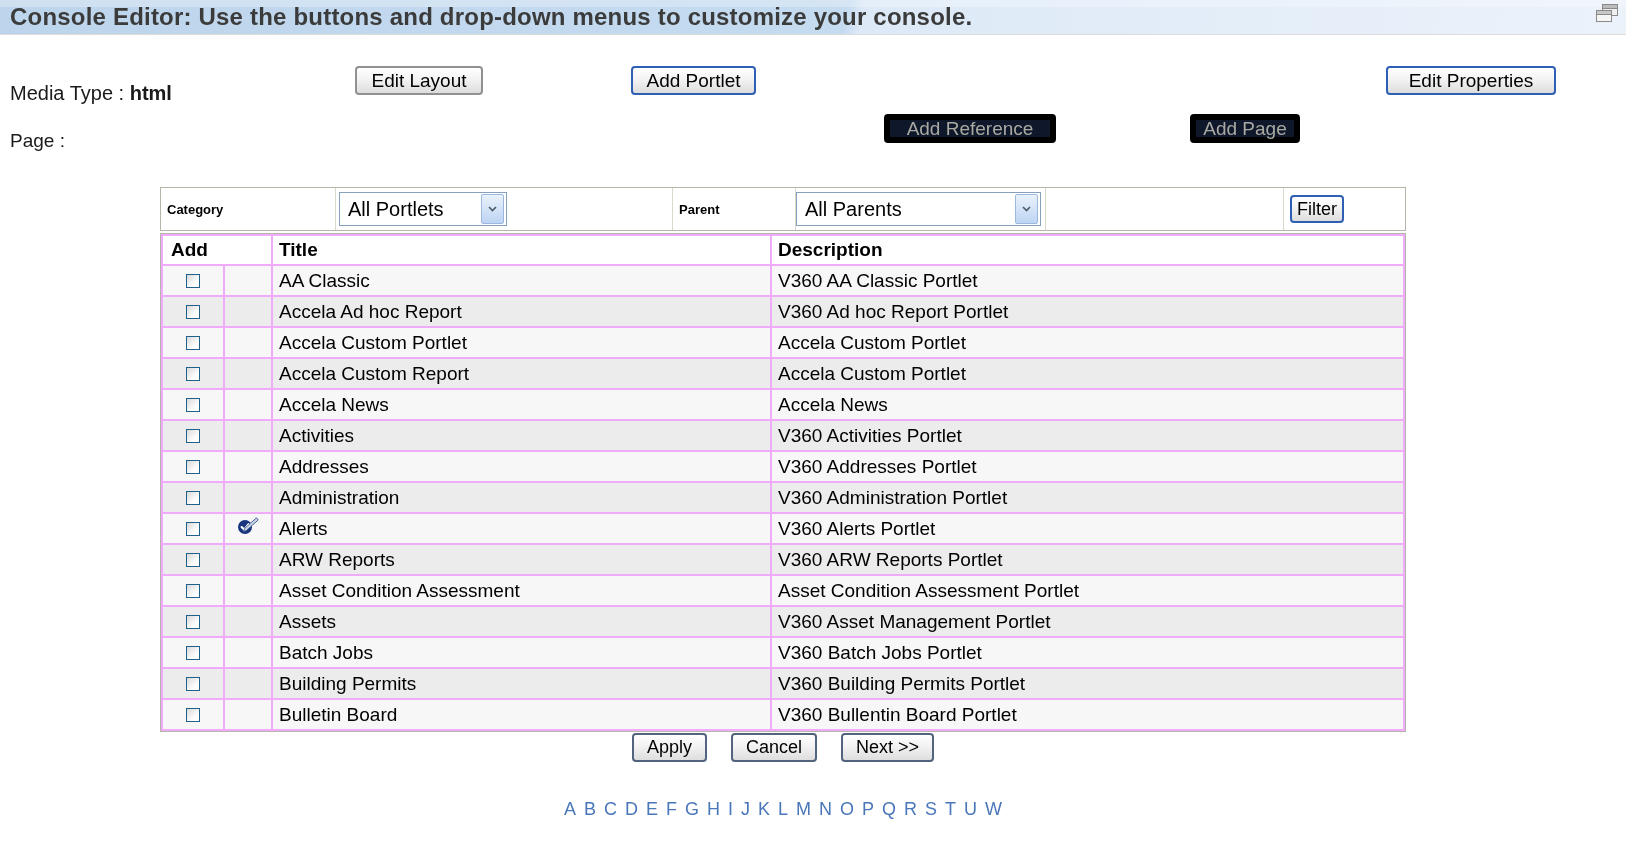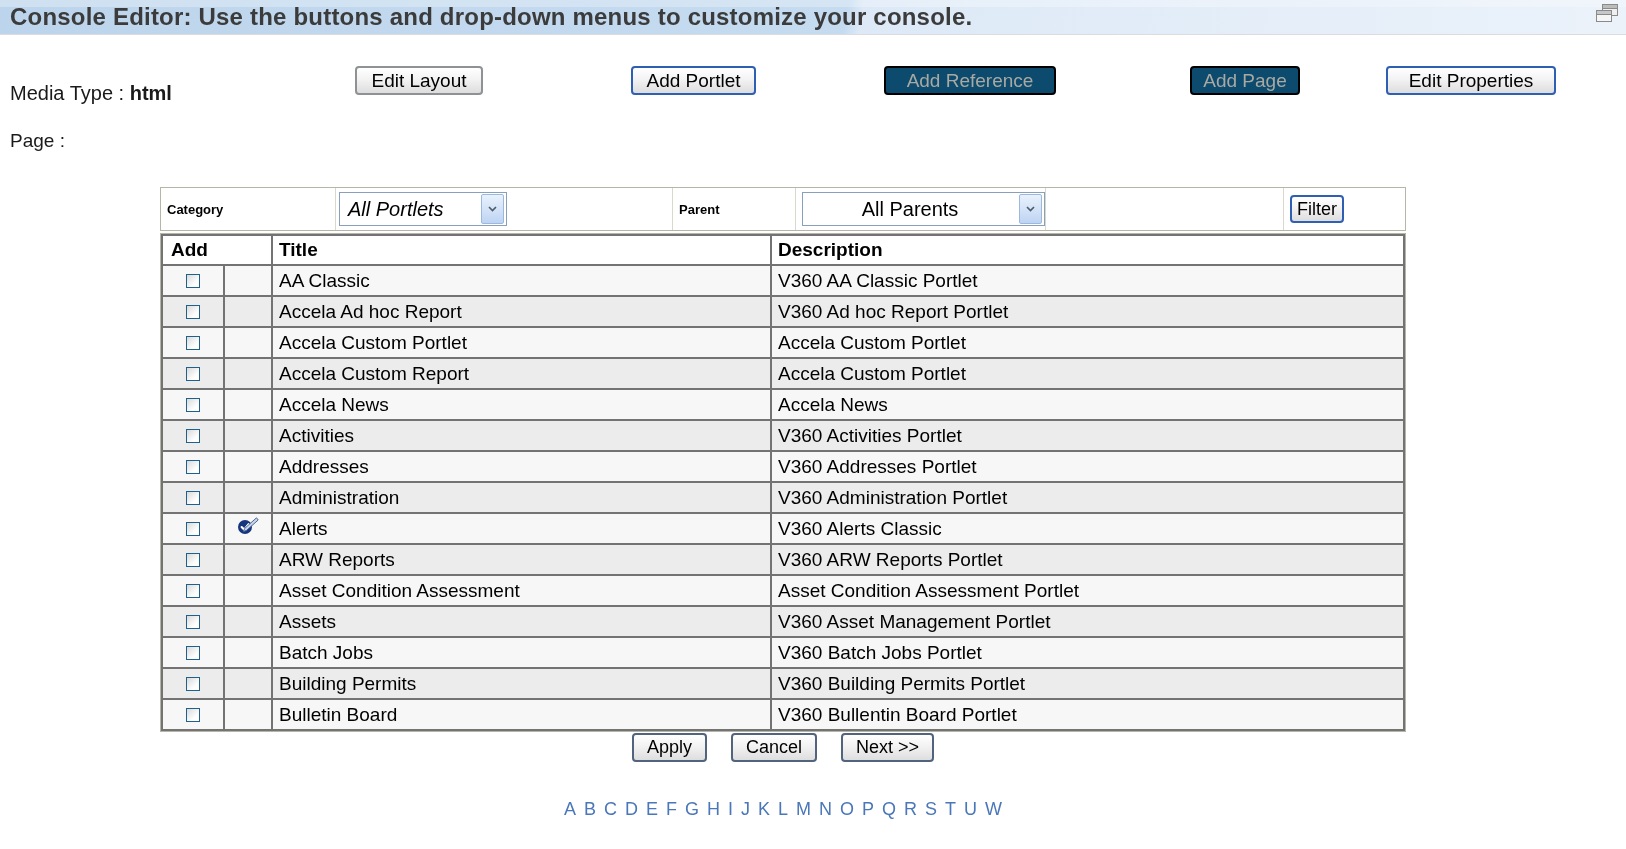--- a/index.html
+++ b/index.html
@@ -28,21 +28,21 @@
   .btn{
     position:absolute;top:66px;height:29px;box-sizing:border-box;
     display:flex;align-items:center;justify-content:center;
     font-family:inherit;font-size:19px;color:#000;cursor:pointer;
     background:linear-gradient(#ffffff,#f3f3f3 45%,#dddddd);
     border:2px solid #8f9294;border-radius:4px;padding:0;
   }
   .btn.accent{border:2px solid #2f5fb2;}
   .btn.disabled{
     color:#a9a9a1;cursor:default;
-    background:#0c4a6e;border:2px solid #000000;
+    background:#0f172a;border:6px solid #000000;margin-top:48px;
   }
   #btn-edit-layout{left:355px;width:128px;}
   #btn-add-portlet{left:631px;width:125px;text-align:center;}
   #btn-add-reference{left:884px;width:172px;}
   #btn-add-page{left:1190px;width:110px;}
   #btn-edit-properties{left:1386px;width:170px;}
   
   .filterbar{
     position:absolute;left:160px;top:187px;width:1246px;height:44px;
     box-sizing:border-box;border:1px solid #b5b5a8;background:#fff;
@@ -50,39 +50,39 @@
   }
   .fcell{box-sizing:border-box;border-right:1px solid #d8d8cb;display:flex;align-items:center;}
   .fcell.last{border-right:none;flex:1;}
   .fc-label{font-weight:bold;font-size:13px;padding-left:6px;}
   .w-cat{width:175px;}.w-catsel{width:337px;}.w-par{width:123px;}
   .w-parsel{width:250px;}.w-fill{width:238px;}
   .sel{
     display:flex;align-items:center;box-sizing:border-box;height:34px;
     border:1px solid #87a1bd;background:#fff;margin-left:3px;cursor:pointer;
   }
-  .sel-cat{width:168px;font-style:italic;}
-  .sel-par{width:245px;margin-left:6px;text-align:center;}
+  .sel-cat{width:168px;}
+  .sel-par{width:245px;margin-left:0;}
   .sel .txt{flex:1;font-size:20px;padding:0 8px;white-space:nowrap;overflow:hidden;}
   .sel .arrow{
     width:21px;height:28px;margin:2px;flex:none;
     background:linear-gradient(#e9f2fc,#bed4f3);
     border:1px solid #9db8de;border-radius:2px;
     display:flex;align-items:center;justify-content:center;
   }
   #btn-filter{
     position:static;height:28px;width:54px;margin-left:6px;font-size:18px;
     border:2px solid #2f5fb2;border-radius:4px;
     background:linear-gradient(#ffffff,#f3f3f3 45%,#dddddd);
     display:flex;align-items:center;justify-content:center;cursor:pointer;
   }
   
   .grid{
     position:absolute;left:160px;top:233px;width:1246px;
-    border:1px solid #b5b5a8;background:#737373;
+    border:1px solid #b5b5a8;background:#f0abfc;
     border-collapse:separate;border-spacing:2px;table-layout:fixed;
   }
   .grid th{
     font-size:19px;font-weight:bold;text-align:left;background:#fff;
     padding:3px 0 3px 6px;white-space:nowrap;
   }
   .grid th.h-add{padding-left:8px;}
   .grid td{
     height:29px;font-size:19px;padding:0 6px;white-space:nowrap;
     overflow:hidden;vertical-align:middle;
@@ -326,21 +326,21 @@
     <td class="c-icon">
       <span class="selected-icon">
         <svg width="22" height="18" viewBox="0 0 22 18">
           <circle cx="8" cy="10" r="7" fill="#16357e"></circle>
           <path d="M4.6 10 L7.2 12.6 L11.6 7.2" fill="none" stroke="#ffffff" stroke-width="2.1" stroke-linecap="round"></path>
           <path d="M19.5 0.8 L21.2 3 L9.5 13.4 L6.4 14.6 L7.6 11.5 Z" fill="#c9d4e6" stroke="#41598a" stroke-width="0.9"></path>
         </svg>
       </span>
     </td>
     <td class="c-title">Alerts</td>
-    <td class="c-desc">V360 Alerts Classic</td>
+    <td class="c-desc">V360 Alerts Portlet</td>
   </tr>
       <tr class="r1">
     <td class="c-add">
       <span class="checkbox"></span>
     </td>
     <td class="c-icon">
       <span class="selected-icon hidden">
         <svg width="22" height="18" viewBox="0 0 22 18">
           <circle cx="8" cy="10" r="7" fill="#16357e"></circle>
           <path d="M4.6 10 L7.2 12.6 L11.6 7.2" fill="none" stroke="#ffffff" stroke-width="2.1" stroke-linecap="round"></path>

